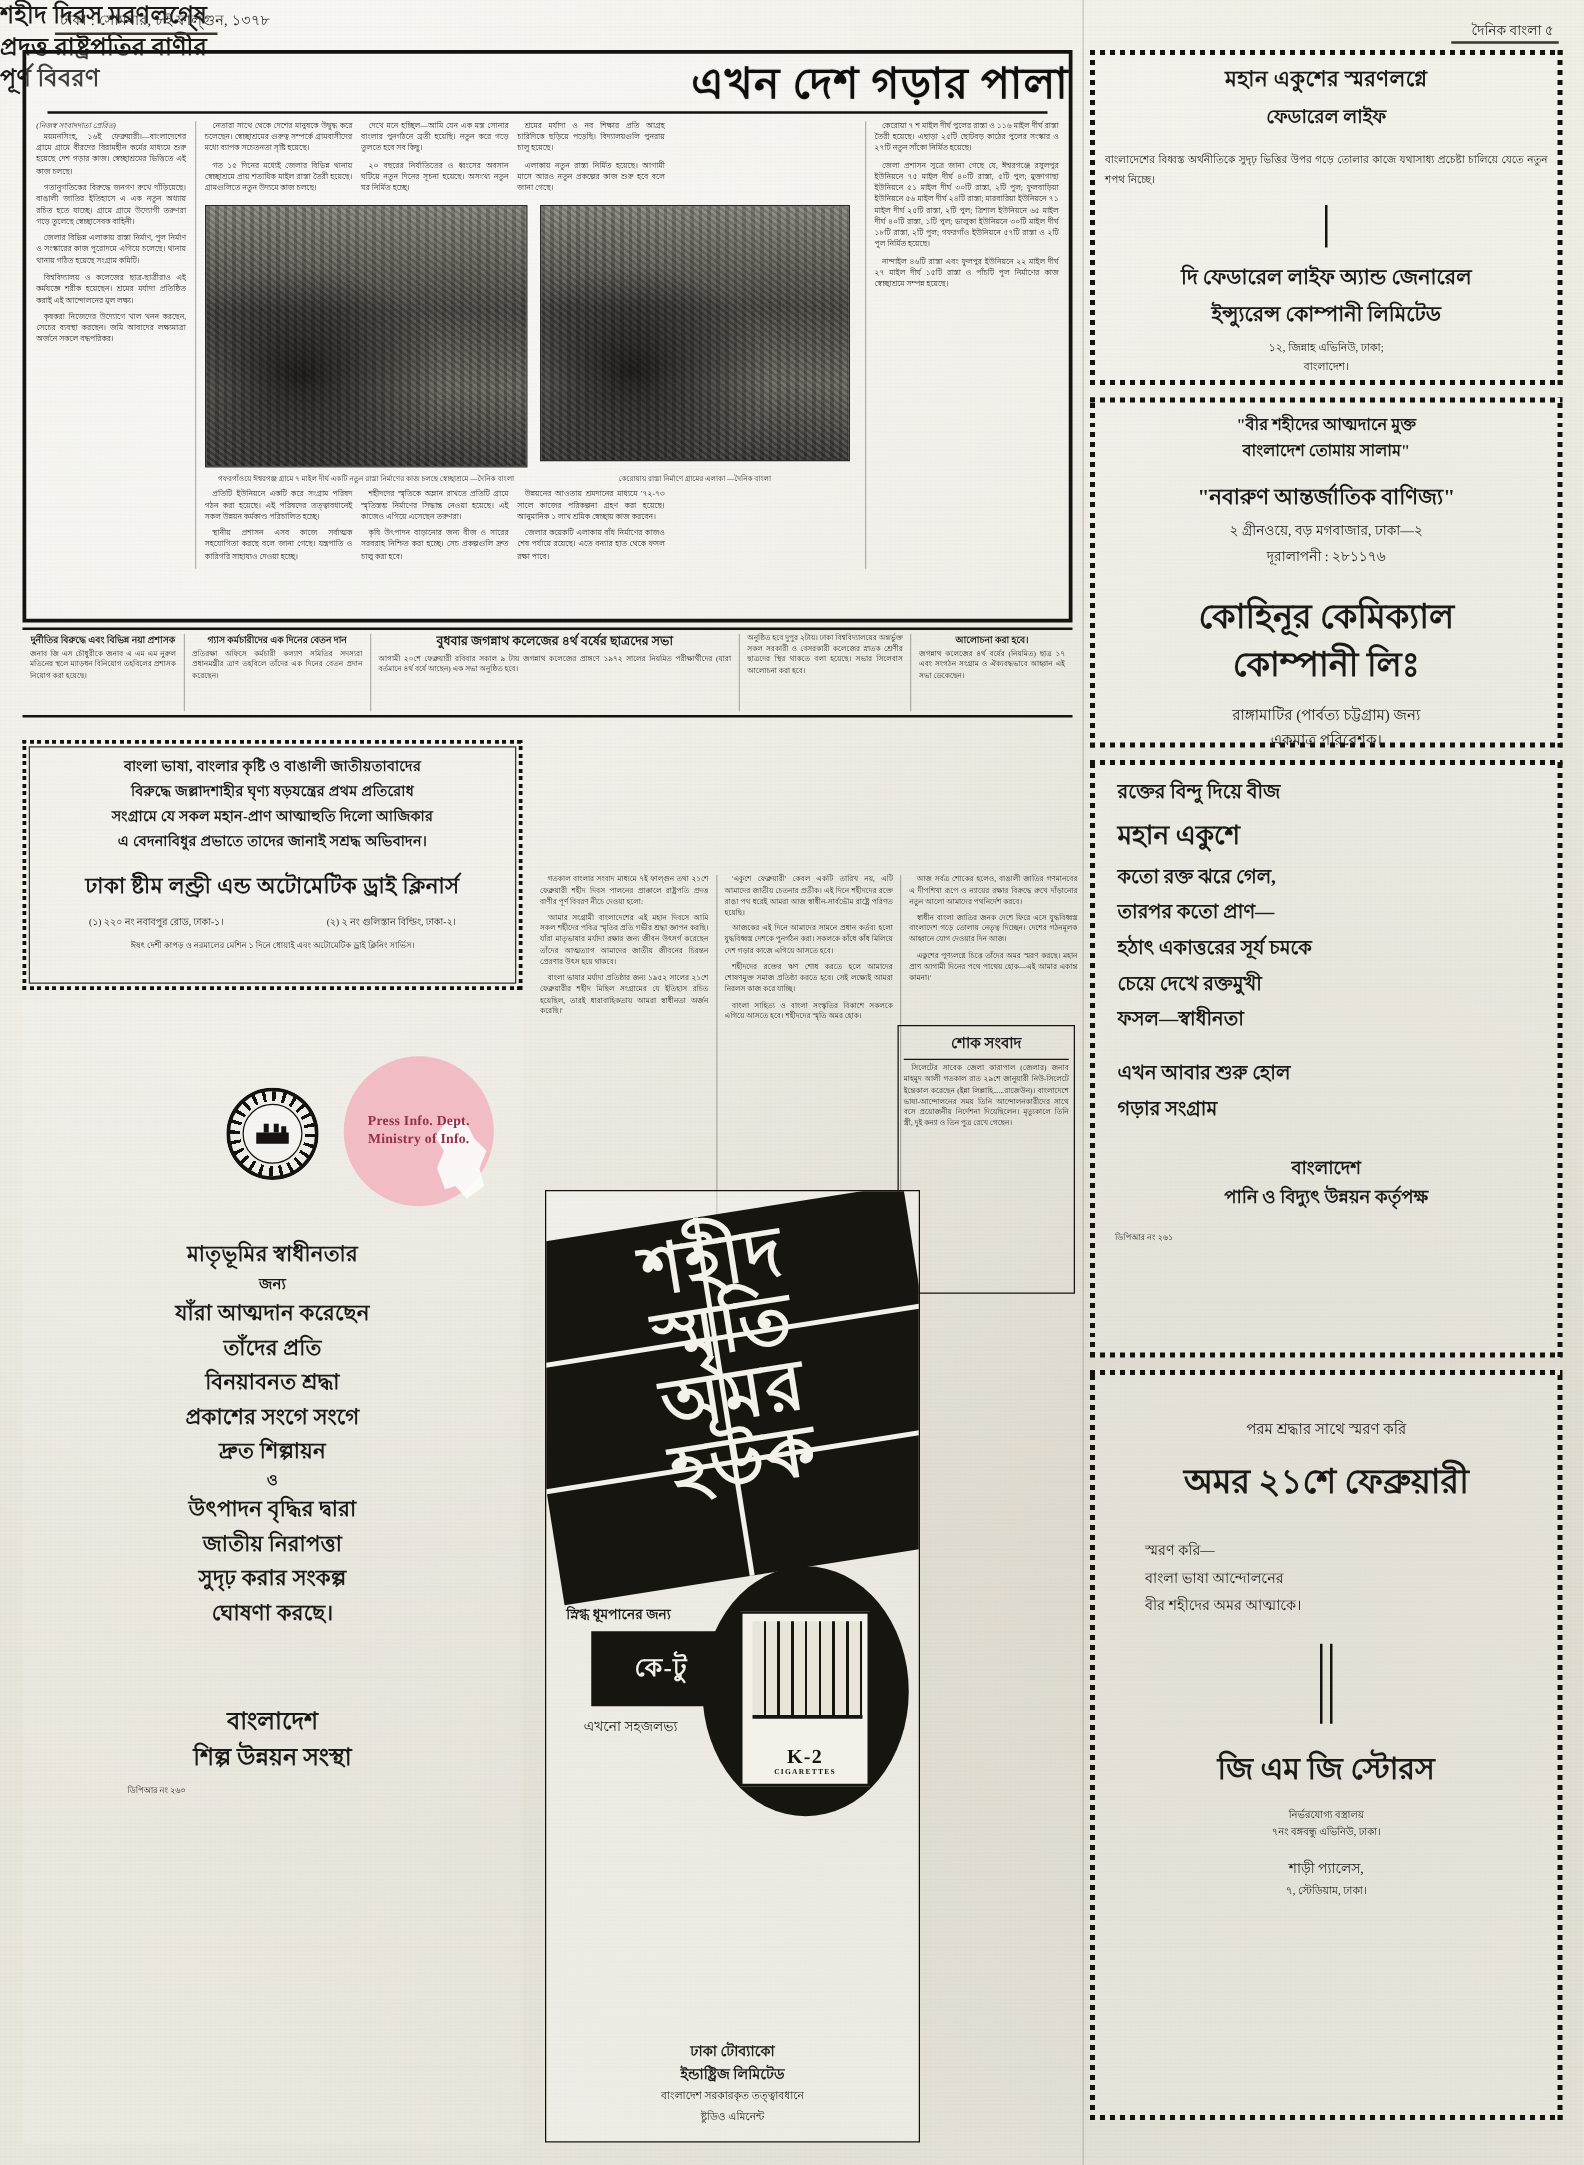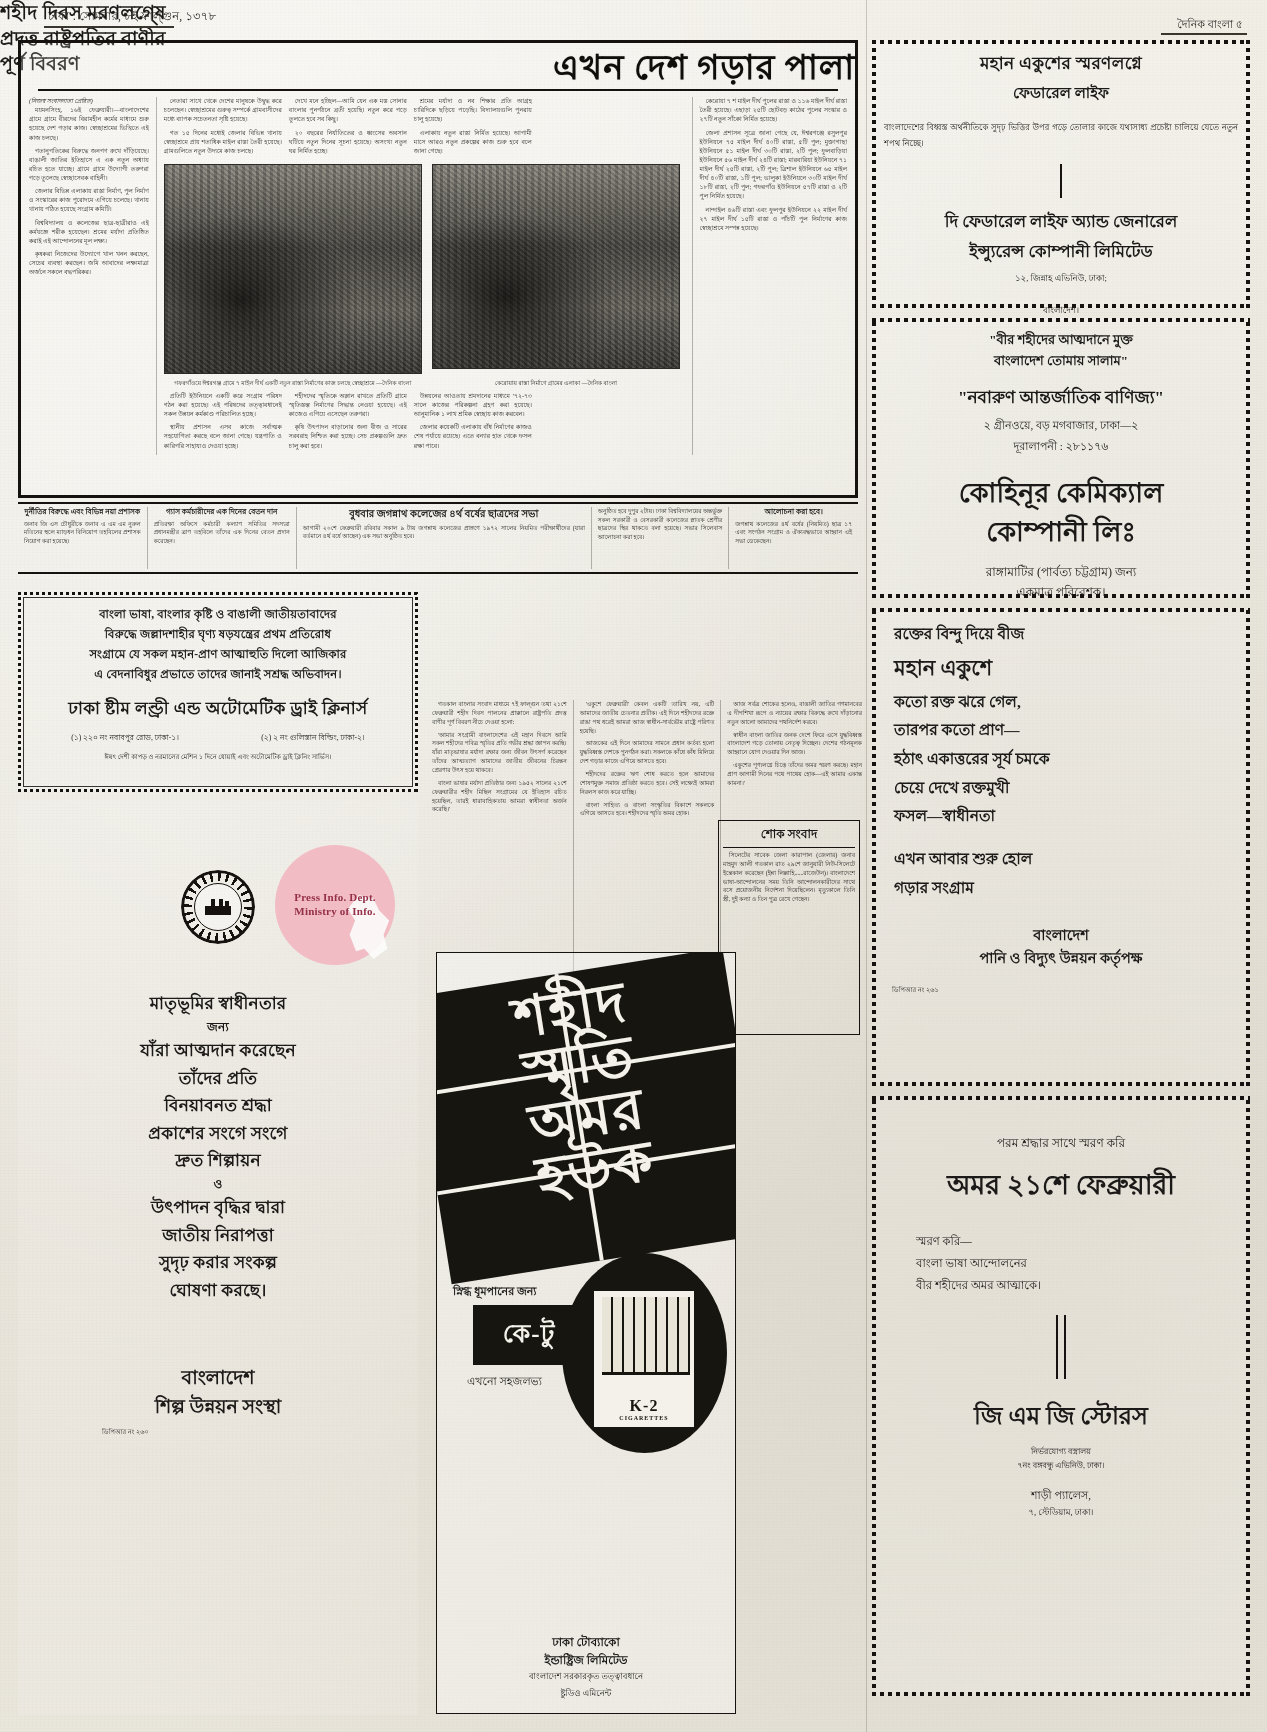--- a/index.html
+++ b/index.html
@@ -201,21 +201,21 @@
     position:absolute; inset:0; color:#f3f1ea; font-size:56px; font-weight:bold;
     line-height:.96; text-align:center; padding-top:12px; letter-spacing:2px;
   }
   .k2-grid { position:absolute; inset:0; }
   .k2-grid i {
     position:absolute; background:#f3f1ea;
   }
   .k2-sub { position:absolute; left:16px; top:330px; font-size:11px; font-weight:bold; }
   .k2-brand {
     position:absolute; left:36px; top:352px; width:112px; height:60px; background:#17150f;
-    color:#f3f1ea; font-size:25px; font-weight:bold; display:flex; align-items:center;
+    color:#f3f1ea; font-size:20px; font-weight:bold; display:flex; align-items:center;
     justify-content:center; letter-spacing:1px;
   }
   .k2-avail { position:absolute; left:30px; top:420px; font-size:11px; }
   .k2-pack {
     position:absolute; right:8px; top:300px; width:165px; height:200px;
     border-radius:50%; background:#17150f; overflow:hidden;
   }
   .k2-pack .box {
     position:absolute; left:30px; top:36px; width:104px; height:140px;
     background:#f3f1ea; border:2px solid #17150f;
@@ -490,21 +490,21 @@
   <div class="rail">
 
     <div class="radv" style="height:268px">
       <h3>মহান একুশের স্মরণলগ্নে</h3>
       <h4>ফেডারেল লাইফ</h4>
       <p class="body">বাংলাদেশের বিধ্বস্ত অর্থনীতিকে সুদৃঢ় ভিত্তির উপর গড়ে তোলার কাজে যথাসাধ্য প্রচেষ্টা চালিয়ে যেতে নতুন শপথ নিচ্ছে।</p>
       <div class="rule-v"></div>
       <div class="co">দি ফেডারেল লাইফ অ্যান্ড জেনারেল</div>
       <div class="co">ইন্স্যুরেন্স কোম্পানী লিমিটেড</div>
       <div class="addr">১২, জিন্নাহ এভিনিউ, ঢাকা;</div>
-      <div class="addr" style="margin-top:17px">বাংলাদেশ।</div>
+      <div class="addr" style="margin-top:0">বাংলাদেশ।</div>
     </div>
 
     <div class="radv" style="height:280px">
       <div class="quote">"বীর শহীদের আত্মদানে মুক্ত</div>
       <div class="quote">বাংলাদেশ তোমায় সালাম"</div>
       <div class="big2" style="font-size:17px">"নবারুণ আন্তর্জাতিক বাণিজ্য"</div>
       <div class="addr" style="font-size:11px">২ গ্রীনওয়ে, বড়  মগবাজার, ঢাকা—২</div>
       <div class="addr" style="font-size:11px;margin-top:2px">দূরালাপনী : ২৮১১৭৬</div>
       <div class="big2" style="font-size:27px;margin-top:18px">কোহিনূর কেমিক্যাল</div>
       <div class="big2" style="font-size:27px;margin-top:0">কোম্পানী লিঃ</div>

